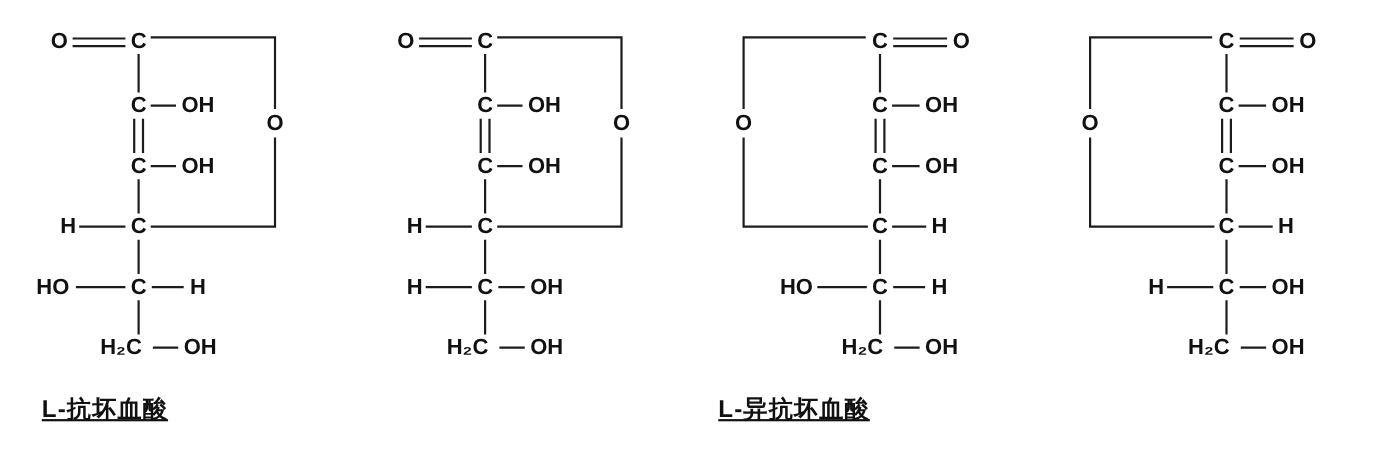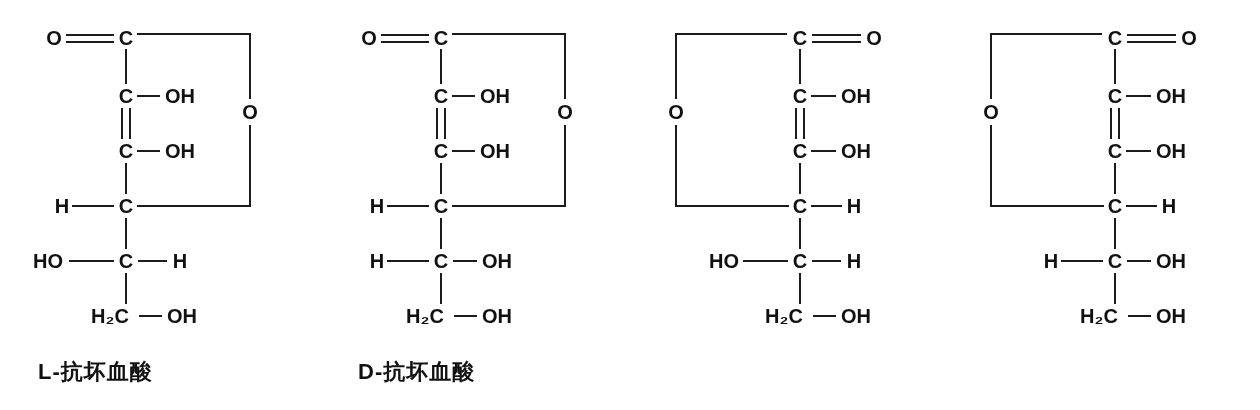--- a/index.html
+++ b/index.html
@@ -37,20 +37,21 @@
     font-weight: 700;
     fill: #111111;
   }
   .mol-label {
     margin-top: 14px;
     font-size: 22px;
     font-weight: 700;
     color: #111111;
     letter-spacing: 1px;
     white-space: nowrap;
+    text-decoration: underline;
   }
   .panel:nth-child(1) .mol-label { padding-left: 28px; }
   .panel:nth-child(2) .mol-label { padding-left: 33px; }
   .panel:nth-child(3) .mol-label { padding-left: 13px; }
   .panel:nth-child(4) .mol-label { padding-left: 23px; }
 </style>
 </head>
 <body>
 
 <div class="figure-row">
@@ -117,21 +118,20 @@
         <text x="170" y="143" text-anchor="middle" dominant-baseline="central" fill="#111111">OH</text>
         <text x="240" y="104" text-anchor="middle" dominant-baseline="central" fill="#111111">O</text>
         <text x="52" y="198" text-anchor="middle" dominant-baseline="central" fill="#111111">H</text>
         <text x="116" y="198" text-anchor="middle" dominant-baseline="central" fill="#111111">C</text>
         <text x="52" y="253" text-anchor="middle" dominant-baseline="central" fill="#111111">H</text>
         <text x="116" y="253" text-anchor="middle" dominant-baseline="central" fill="#111111">C</text>
         <text x="172" y="253" text-anchor="middle" dominant-baseline="central" fill="#111111">OH</text>
         <text x="100" y="308" text-anchor="middle" dominant-baseline="central" fill="#111111">H₂C</text>
         <text x="172" y="308" text-anchor="middle" dominant-baseline="central" fill="#111111">OH</text>
       </svg>
-    <figcaption class="mol-label">D-抗坏血酸</figcaption>
   </figure>
 
   <figure class="panel">
     <svg class="mol-svg" viewBox="0 0 300 335" width="300" height="335">
         <polyline points="173,27 220,27" fill="none" stroke="#1c1c1c" stroke-width="2" stroke-linecap="square"></polyline>
         <polyline points="173,34 220,34" fill="none" stroke="#1c1c1c" stroke-width="2" stroke-linecap="square"></polyline>
         <polyline points="146,26 36,26 36,90" fill="none" stroke="#1c1c1c" stroke-width="2" stroke-linecap="square"></polyline>
         <polyline points="160,42 160,75" fill="none" stroke="#1c1c1c" stroke-width="2" stroke-linecap="square"></polyline>
         <polyline points="172,88 195,88" fill="none" stroke="#1c1c1c" stroke-width="2" stroke-linecap="square"></polyline>
         <polyline points="156,101 156,130" fill="none" stroke="#1c1c1c" stroke-width="2" stroke-linecap="square"></polyline>
@@ -153,20 +153,21 @@
         <text x="216" y="143" text-anchor="middle" dominant-baseline="central" fill="#111111">OH</text>
         <text x="36" y="104" text-anchor="middle" dominant-baseline="central" fill="#111111">O</text>
         <text x="160" y="198" text-anchor="middle" dominant-baseline="central" fill="#111111">C</text>
         <text x="214" y="198" text-anchor="middle" dominant-baseline="central" fill="#111111">H</text>
         <text x="84" y="253" text-anchor="middle" dominant-baseline="central" fill="#111111">HO</text>
         <text x="160" y="253" text-anchor="middle" dominant-baseline="central" fill="#111111">C</text>
         <text x="214" y="253" text-anchor="middle" dominant-baseline="central" fill="#111111">H</text>
         <text x="144" y="308" text-anchor="middle" dominant-baseline="central" fill="#111111">H₂C</text>
         <text x="216" y="308" text-anchor="middle" dominant-baseline="central" fill="#111111">OH</text>
       </svg>
+    <figcaption class="mol-label">L-异抗坏血酸</figcaption>
   </figure>
 
   <figure class="panel">
     <svg class="mol-svg" viewBox="0 0 300 335" width="300" height="335">
         <polyline points="173,27 220,27" fill="none" stroke="#1c1c1c" stroke-width="2" stroke-linecap="square"></polyline>
         <polyline points="173,34 220,34" fill="none" stroke="#1c1c1c" stroke-width="2" stroke-linecap="square"></polyline>
         <polyline points="146,26 36,26 36,90" fill="none" stroke="#1c1c1c" stroke-width="2" stroke-linecap="square"></polyline>
         <polyline points="160,42 160,75" fill="none" stroke="#1c1c1c" stroke-width="2" stroke-linecap="square"></polyline>
         <polyline points="172,88 195,88" fill="none" stroke="#1c1c1c" stroke-width="2" stroke-linecap="square"></polyline>
         <polyline points="156,101 156,130" fill="none" stroke="#1c1c1c" stroke-width="2" stroke-linecap="square"></polyline>

